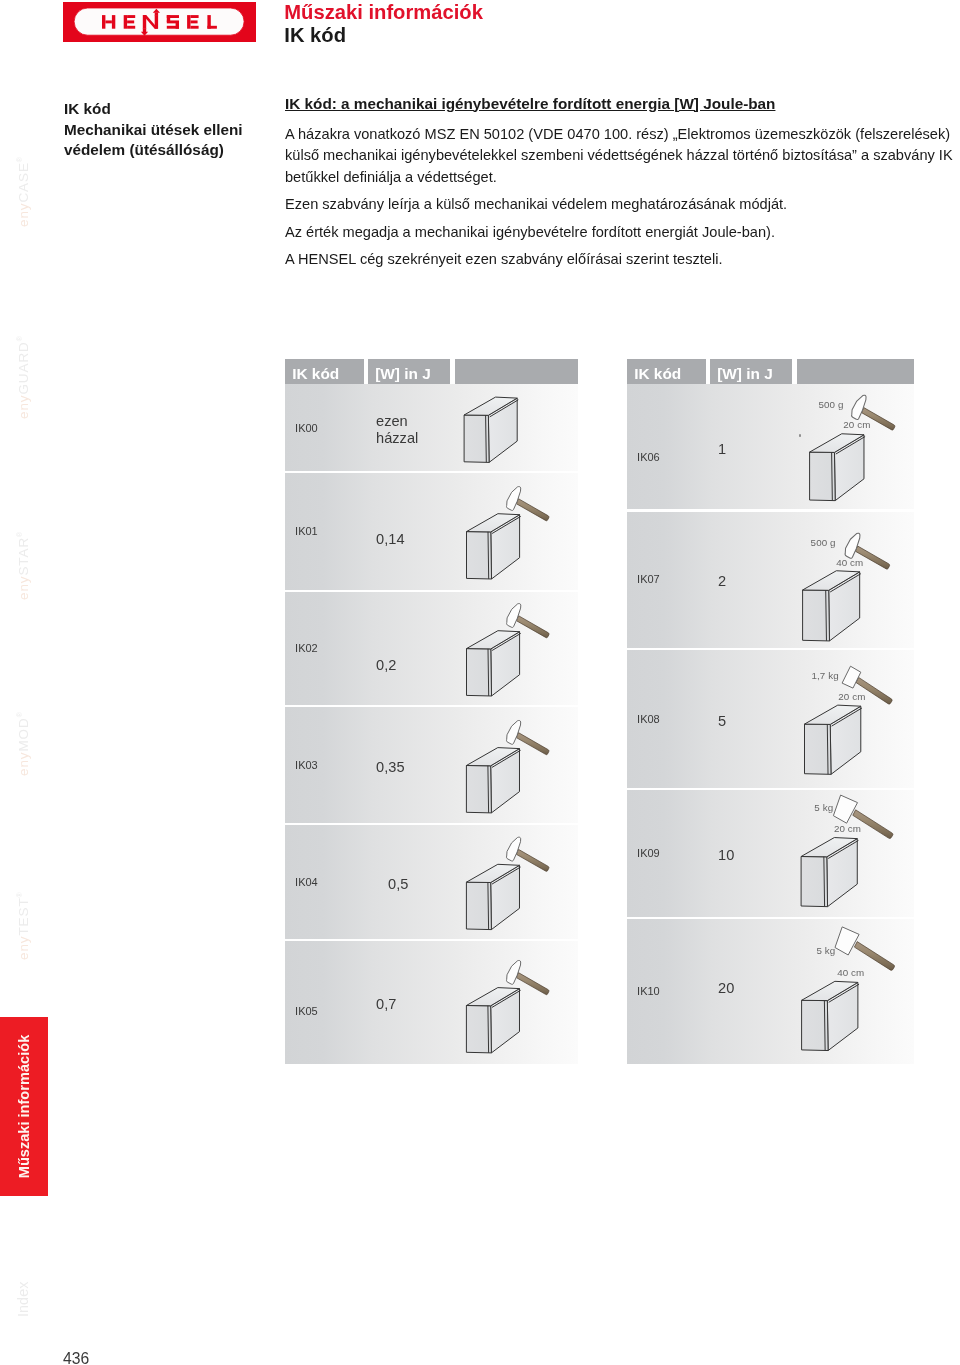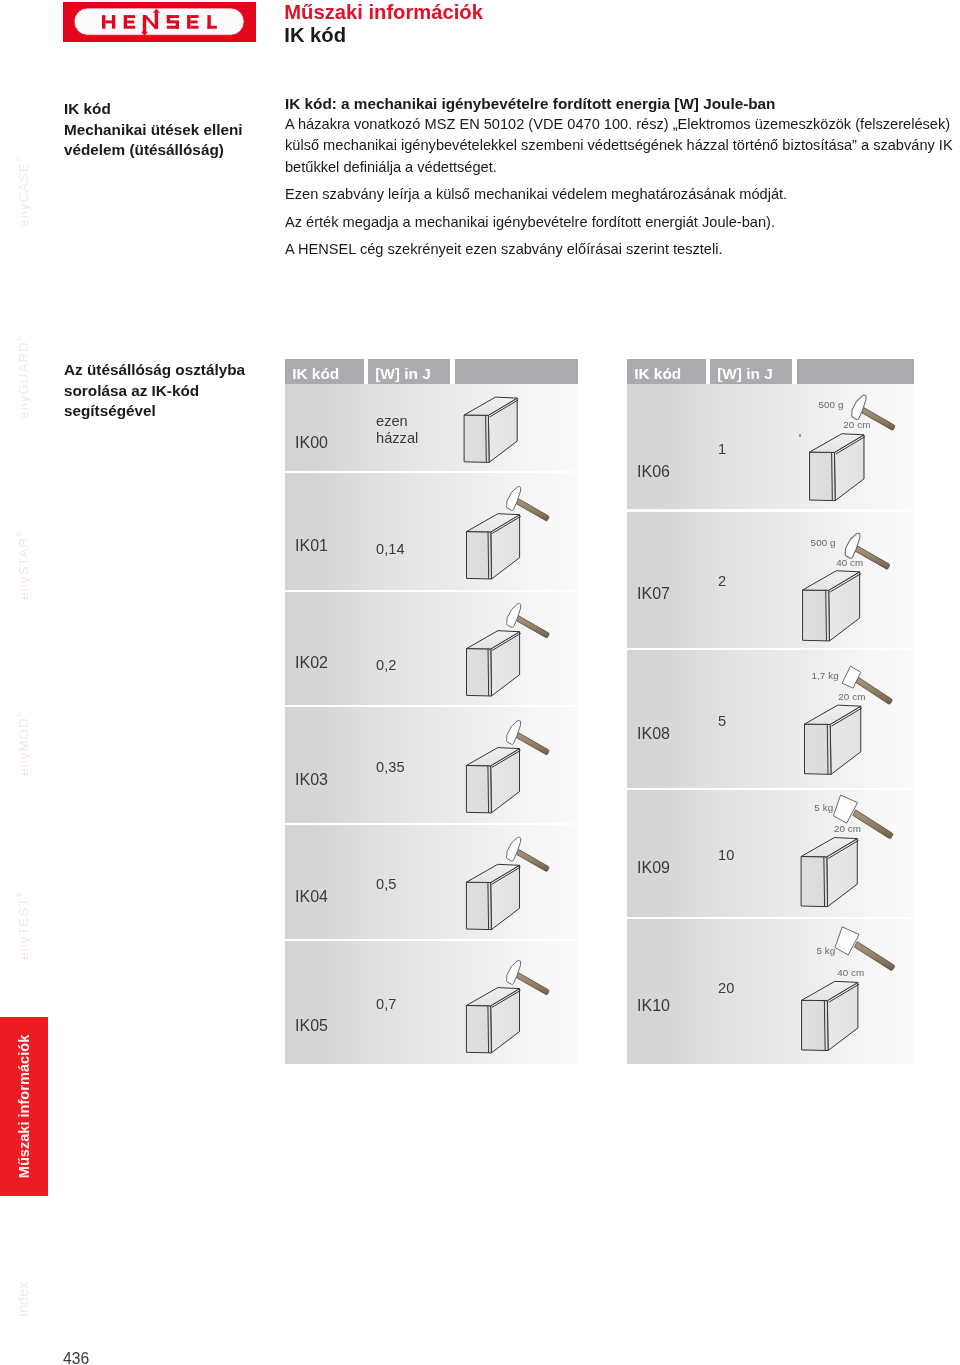--- a/index.html
+++ b/index.html
@@ -14,34 +14,34 @@
   
   #doc-title{position:absolute;left:284.3px;top:1.2px;font-size:20.2px;font-weight:bold;color:#e1112b;}
   #doc-subtitle{position:absolute;left:284.3px;top:23.5px;font-size:20.2px;font-weight:bold;color:#1a1a1a;}
 
   
   #left-head{position:absolute;left:64px;top:98.8px;width:195px;font-size:15.3px;font-weight:bold;color:#1a1a1a;line-height:20.7px;}
   #left-table-head{position:absolute;left:64px;top:360.3px;width:195px;font-size:15.3px;font-weight:bold;color:#1a1a1a;line-height:20.5px;}
 
   
   #intro{position:absolute;left:285px;top:93.5px;width:676px;color:#1a1a1a;}
-  #intro .t{font-size:15.3px;font-weight:bold;line-height:20px;}
+  #intro .t{font-size:15.3px;font-weight:bold;line-height:20px;margin-bottom:10px;text-decoration:underline;}
   #intro p{font-size:14.6px;line-height:21.5px;margin:0 0 6px 0;}
 
   
   .tbl{position:absolute;top:359px;}
   #tbl-left{left:285px;width:293px;}
   #tbl-right{left:627px;width:287px;}
   .thead{display:flex;height:25px;}
   .th{background:#a9abae;color:#fff;font-size:15.4px;font-weight:bold;display:flex;align-items:flex-end;padding-left:7.2px;padding-bottom:1px;box-sizing:border-box;}
   .row{position:absolute;left:0;box-sizing:border-box;
        background:linear-gradient(90deg,#d2d4d6 0%,#d4d6d8 13%,#dfe0e1 30%,#ebebeb 59%,#f7f7f7 88%,#fbfbfb 100%);
 }
   .rowsep{position:absolute;left:0;height:2.4px;background:#fff;}
-  .cell-code{position:absolute;left:10.1px;font-size:16px;color:#3a3a3a;margin-top:12px;}
+  .cell-code{position:absolute;left:10.1px;font-size:11px;color:#3a3a3a;}
   .cell-val{position:absolute;left:91.1px;font-size:14.6px;color:#3a3a3a;line-height:17.3px;}
   .art{position:absolute;left:0;top:0;}
   .lbl{position:absolute;font-size:9.8px;color:#676767;white-space:nowrap;letter-spacing:0.1px;}
 
   #speck{position:absolute;left:799px;top:433.6px;width:1.6px;height:3.4px;border-radius:50%;background:#8d8d8d;}
 
   
   .brand{position:absolute;left:16px;transform-origin:left top;transform:rotate(-90deg);
          font-size:13.5px;letter-spacing:0.9px;white-space:nowrap;line-height:1;}
   .brand .eny{color:#f7e7dd;}
@@ -96,21 +96,20 @@
     </div>
 
   <div id="doc-title">Műszaki információk</div>
   <div id="doc-subtitle">IK kód</div>
 
   <div id="left-head">
       <div>IK kód</div>
       <div>Mechanikai ütések elleni</div>
       <div>védelem (ütésállóság)</div>
     </div>
-  <div id="left-table-head">Az ütésállóság osztályba sorolása az IK-kód segítségével</div>
 
   <div id="intro">
     <div class="t">IK kód: a mechanikai igénybevételre fordított energia [W] Joule-ban</div>
     <p>A házakra vonatkozó MSZ EN 50102 (VDE 0470 100. rész) „Elektromos üzemeszközök (felszerelések) külső mechanikai igénybevételekkel szembeni védettségének házzal történő biztosítása” a szabvány IK betűkkel definiálja a védettséget.</p>
     <p>Ezen szabvány leírja a külső mechanikai védelem meghatározásának módját.</p>
     <p>Az érték megadja a mechanikai igénybevételre fordított energiát Joule-ban).</p>
     <p>A HENSEL cég szekrényeit ezen szabvány előírásai szerint teszteli.</p>
   </div>
 
   <div class="tbl" id="tbl-left">
@@ -152,21 +151,21 @@
               <path d="M0.00 0.00 L24.30 0.30 L25.00 47.40 L0.00 46.80 Z" fill="url(#gF)" style="stroke:#353535;stroke-width:1;stroke-linejoin:miter;"></path>
               <path d="M0.00 0.00 L31.40 -17.90 L53.10 -16.90 L24.30 0.30 Z" fill="url(#gT)" style="stroke:#353535;stroke-width:1;stroke-linejoin:miter;"></path>
               <path d="M21.50 0.20 L22.20 47.30" style="stroke:#353535;stroke-width:1;fill:none"></path>
               <path d="M25.60 1.90 L54.20 -15.20" style="stroke:#353535;stroke-width:1;fill:none"></path>
             </g>
           </svg>
         </div>
       </div>
       <div class="row" style="top: 113px; height: 134px; width: 293px;">
         <div class="cell-code" style="top: 53px;">IK01</div>
-        <div class="cell-val" style="top: 69px;">
+        <div class="cell-val" style="top: 59px;">
           <div>0,14</div>
         </div>
         <div class="art" style="width: 293px; height: 119px;">
           <svg width="293" height="119" style="position:absolute;left:0;top:0;overflow:visible">
             <defs>
               <linearGradient id="gF" x1="0" y1="0" x2="1" y2="0">
                 <stop offset="0" stop-color="#dedfe1"></stop>
                 <stop offset="1" stop-color="#d9dbdd"></stop>
               </linearGradient>
               <linearGradient id="gS" x1="0" y1="0" x2="1" y2="0">
@@ -278,21 +277,21 @@
             <g transform="translate(232.50,29.40) scale(1)">
               <path d="M0.9 -2.8 L30.4 14.1 C31.4 14.7 31.7 15.4 31.2 16.4 L30.2 18.3 C29.7 19.3 29.0 19.5 28.0 18.9 L-1.2 2.2 Z" fill="url(#gW)" style="stroke:#4a3c2c;stroke-width:0.7;stroke-linejoin:miter;"></path>
               <path d="M0.0 -14.6 C1.7 -15.3 2.9 -14.9 3.2 -13.4 L3.0 -10.4 L-0.3 -0.2 L-4.0 8.0 C-4.5 9.0 -5.3 9.2 -6.4 8.6 L-9.5 7.0 C-10.9 6.3 -11.3 5.3 -10.8 3.9 L-10.5 -0.6 L-5.9 -9.2 Z" style="stroke:#6a6a6a;stroke-width:1;stroke-linejoin:round;fill:#fdfdfd;"></path>
             </g>
           </svg>
         </div>
       </div>
       <div class="rowsep" style="top: 345.8px; width: 293px;"></div>
       <div class="row" style="top: 465px; height: 116px; width: 293px;">
         <div class="cell-code" style="top: 51.5px;">IK04</div>
-        <div class="cell-val" style="top: 51.5px;">
+        <div class="cell-val" style="top: 51.5px; margin-left: 12px;">
           <div>0,5</div>
         </div>
         <div class="art" style="width: 293px; height: 116px;">
           <svg width="293" height="116" style="position:absolute;left:0;top:0;overflow:visible">
             <defs>
               <linearGradient id="gF" x1="0" y1="0" x2="1" y2="0">
                 <stop offset="0" stop-color="#dedfe1"></stop>
                 <stop offset="1" stop-color="#d9dbdd"></stop>
               </linearGradient>
               <linearGradient id="gS" x1="0" y1="0" x2="1" y2="0">

